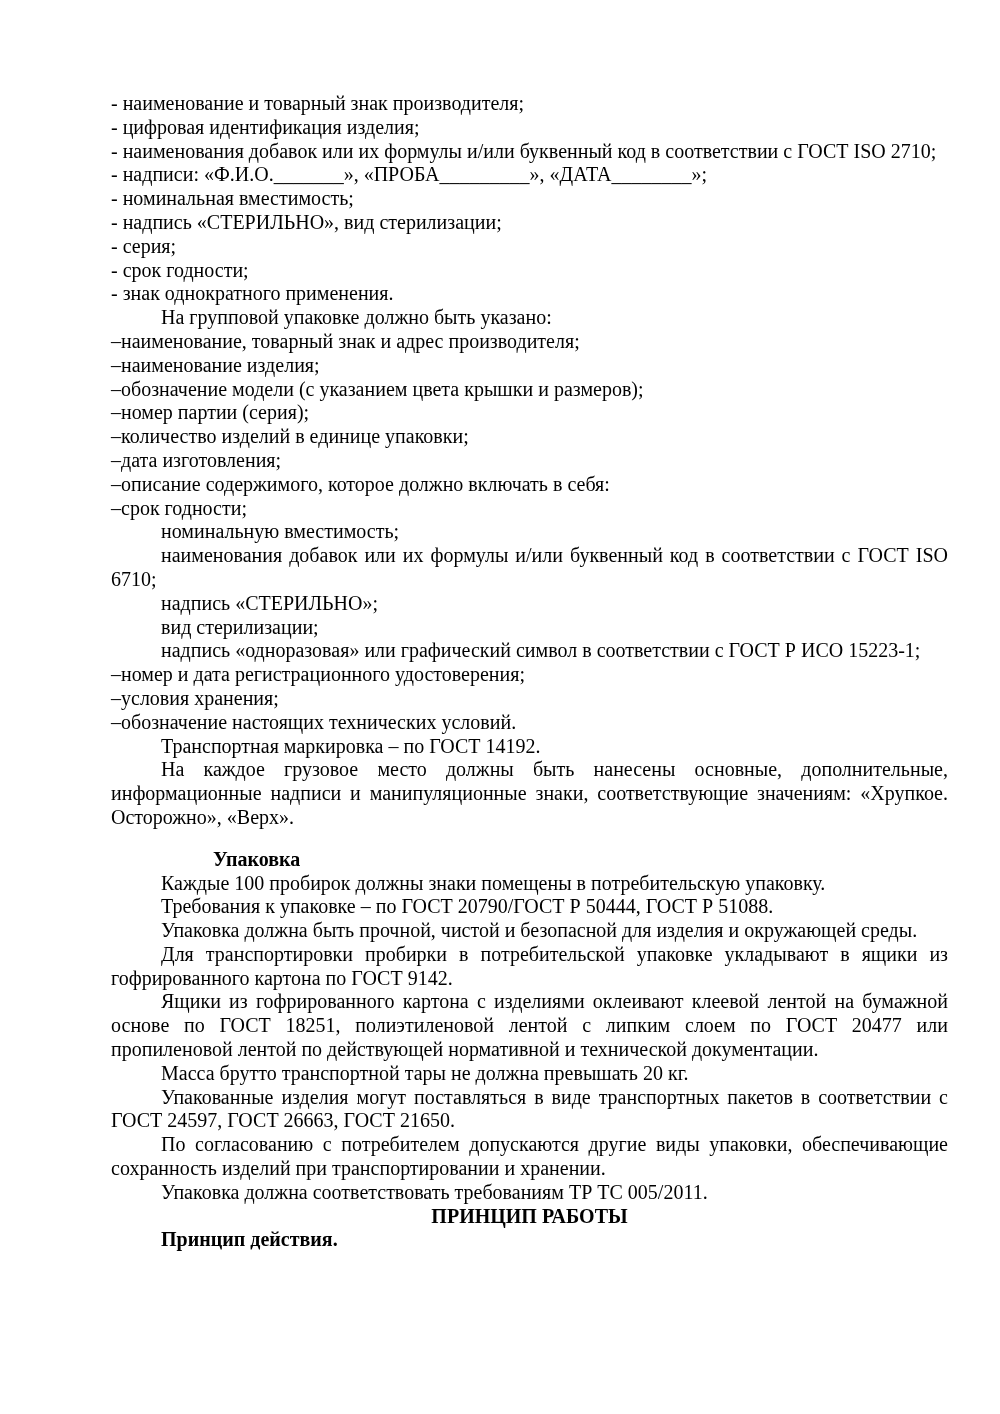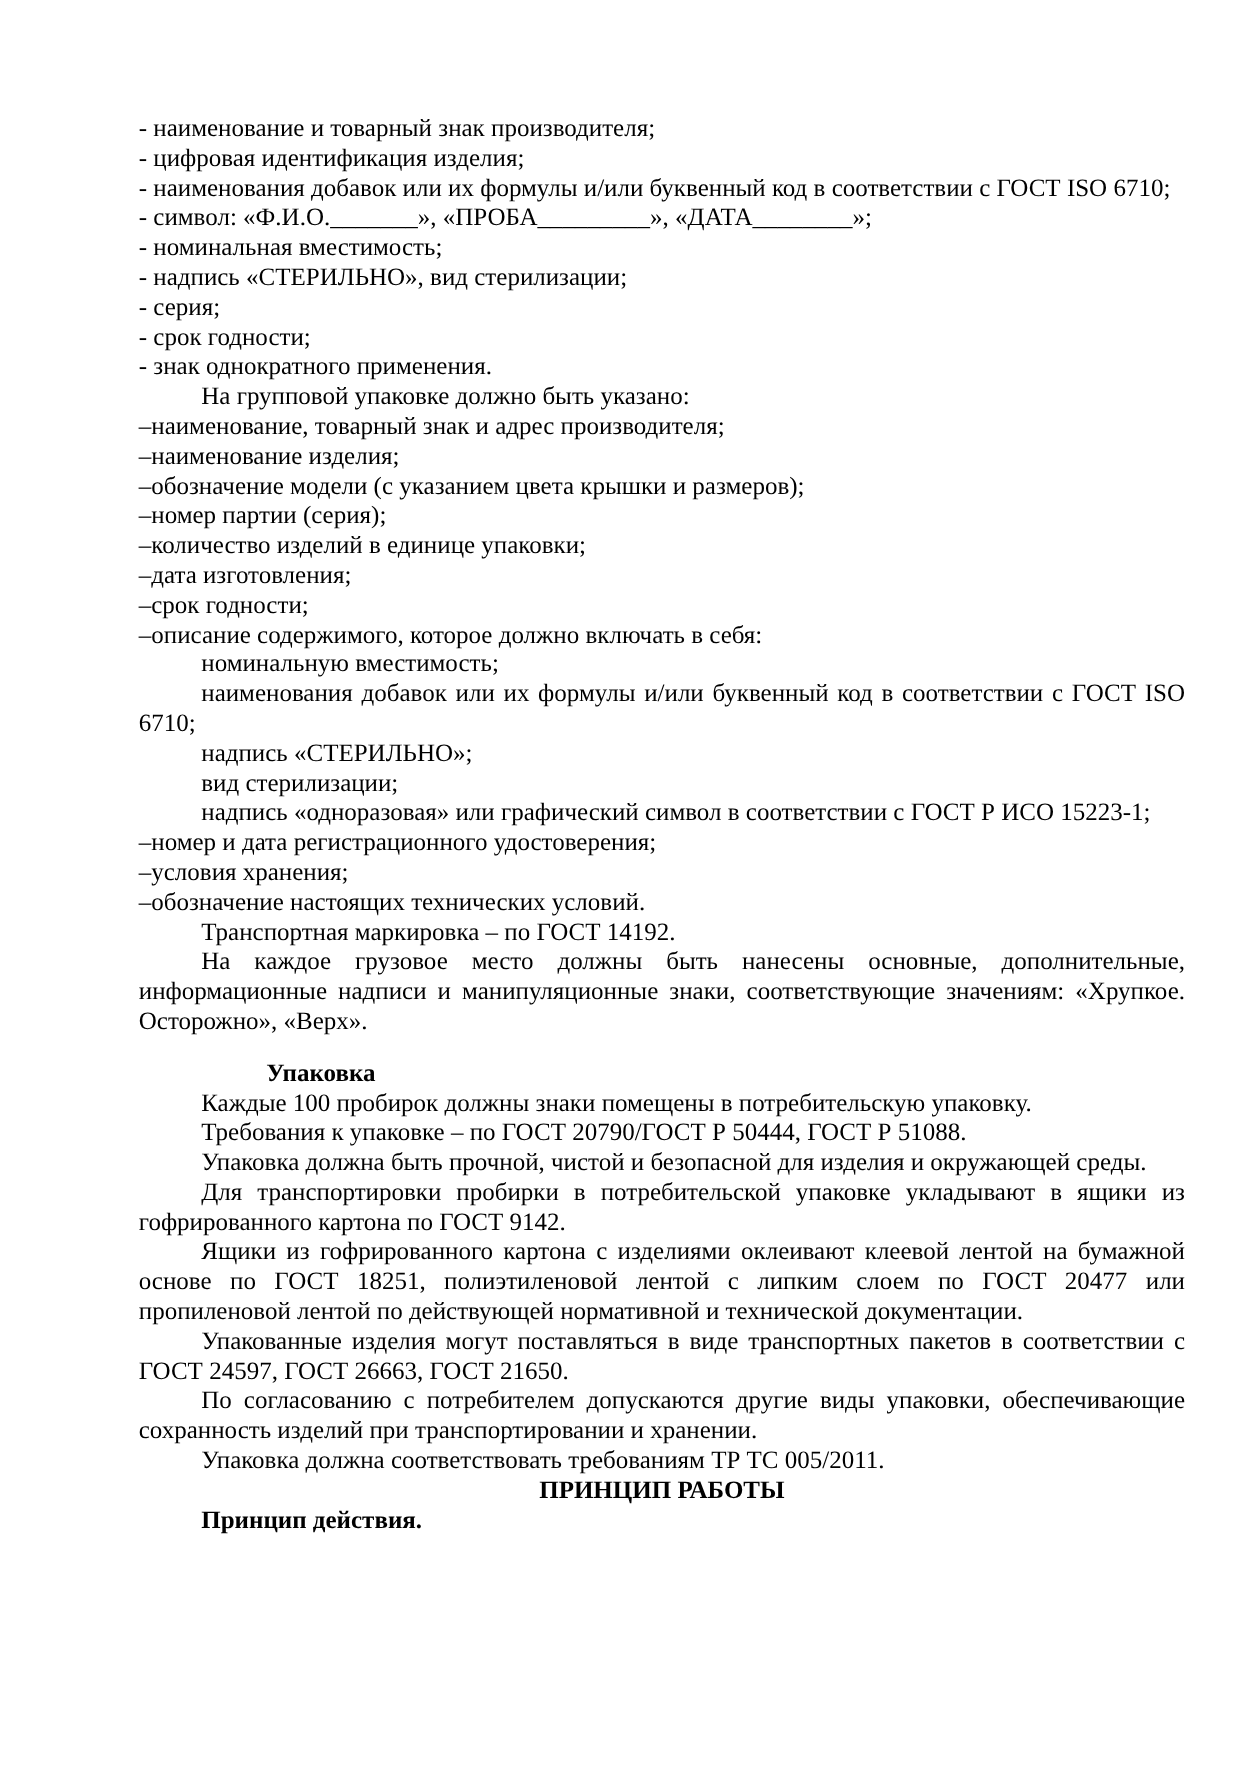--- a/index.html
+++ b/index.html
@@ -52,58 +52,59 @@
     text-align: left;
   }
 </style>
 </head>
 <body>
 
 <div class="doc">
 
   <p class="li">- наименование и товарный знак производителя;</p>
   <p class="li">- цифровая идентификация изделия;</p>
-  <p class="li">- наименования добавок или их формулы и/или буквенный код в соответствии с ГОСТ ISO 6710;</p>
-  <p class="li">- символ: «Ф.И.О._______», «ПРОБА_________», «ДАТА________»;</p>
+  <p class="li">- наименования добавок или их формулы и/или буквенный код в соответствии с ГОСТ ISO 2710;</p>
+  <p class="li">- надписи: «Ф.И.О._______», «ПРОБА_________», «ДАТА________»;</p>
   <p class="li">- номинальная вместимость;</p>
   <p class="li">- надпись «СТЕРИЛЬНО», вид стерилизации;</p>
   <p class="li">- серия;</p>
   <p class="li">- срок годности;</p>
   <p class="li">- знак однократного применения.</p>
 
   <p class="indent">На групповой упаковке должно быть указано:</p>
 
   <p class="li">–наименование, товарный знак и адрес производителя;</p>
   <p class="li">–наименование изделия;</p>
   <p class="li">–обозначение модели (с указанием цвета крышки и размеров);</p>
   <p class="li">–номер партии (серия);</p>
   <p class="li">–количество изделий в единице упаковки;</p>
   <p class="li">–дата изготовления;</p>
+  <p class="li">–описание содержимого, которое должно включать в себя:</p>
   <p class="li">–срок годности;</p>
-  <p class="li">–описание содержимого, которое должно включать в себя:</p>
 
   <p class="indent">номинальную вместимость;</p>
   <p class="indent">наименования добавок или их формулы и/или буквенный код в соответствии с ГОСТ ISO 6710;</p>
   <p class="indent">надпись «СТЕРИЛЬНО»;</p>
   <p class="indent">вид стерилизации;</p>
   <p class="indent">надпись «одноразовая» или графический символ в соответствии с ГОСТ Р ИСО 15223-1;</p>
 
   <p class="li">–номер и дата регистрационного удостоверения;</p>
   <p class="li">–условия хранения;</p>
   <p class="li">–обозначение настоящих технических условий.</p>
 
   <p class="indent">Транспортная маркировка – по ГОСТ 14192.</p>
   <p class="indent">На каждое грузовое место должны быть нанесены основные, дополнительные, информационные надписи и манипуляционные знаки, соответствующие значениям: «Хрупкое. Осторожно», «Верх».</p>
 
   <p class="h-packaging">Упаковка</p>
   <p class="indent">Каждые 100 пробирок должны знаки помещены в потребительскую упаковку.</p>
   <p class="indent">Требования к упаковке – по ГОСТ 20790/ГОСТ Р 50444, ГОСТ Р 51088.</p>
   <p class="indent">Упаковка должна быть прочной, чистой и безопасной для изделия и окружающей среды.</p>
   <p class="indent">Для транспортировки пробирки в потребительской упаковке укладывают в ящики из гофрированного картона по ГОСТ 9142.</p>
   <p class="indent">Ящики из гофрированного картона с изделиями оклеивают клеевой лентой на бумажной основе по ГОСТ 18251, полиэтиленовой лентой с липким слоем по ГОСТ 20477 или пропиленовой лентой по действующей нормативной и технической документации.</p>
+  <p class="indent">Масса брутто транспортной тары не должна превышать 20 кг.</p>
   <p class="indent">Упакованные изделия могут поставляться в виде транспортных пакетов в соответствии с ГОСТ 24597, ГОСТ 26663, ГОСТ 21650.</p>
   <p class="indent">По согласованию с потребителем допускаются другие виды упаковки, обеспечивающие сохранность изделий при транспортировании и хранении.</p>
   <p class="indent">Упаковка должна соответствовать требованиям ТР ТС 005/2011.</p>
 
   <p class="h-center">ПРИНЦИП РАБОТЫ</p>
   <p class="lead-bold">Принцип действия.</p>
 
 </div>
 
 </body></html>

